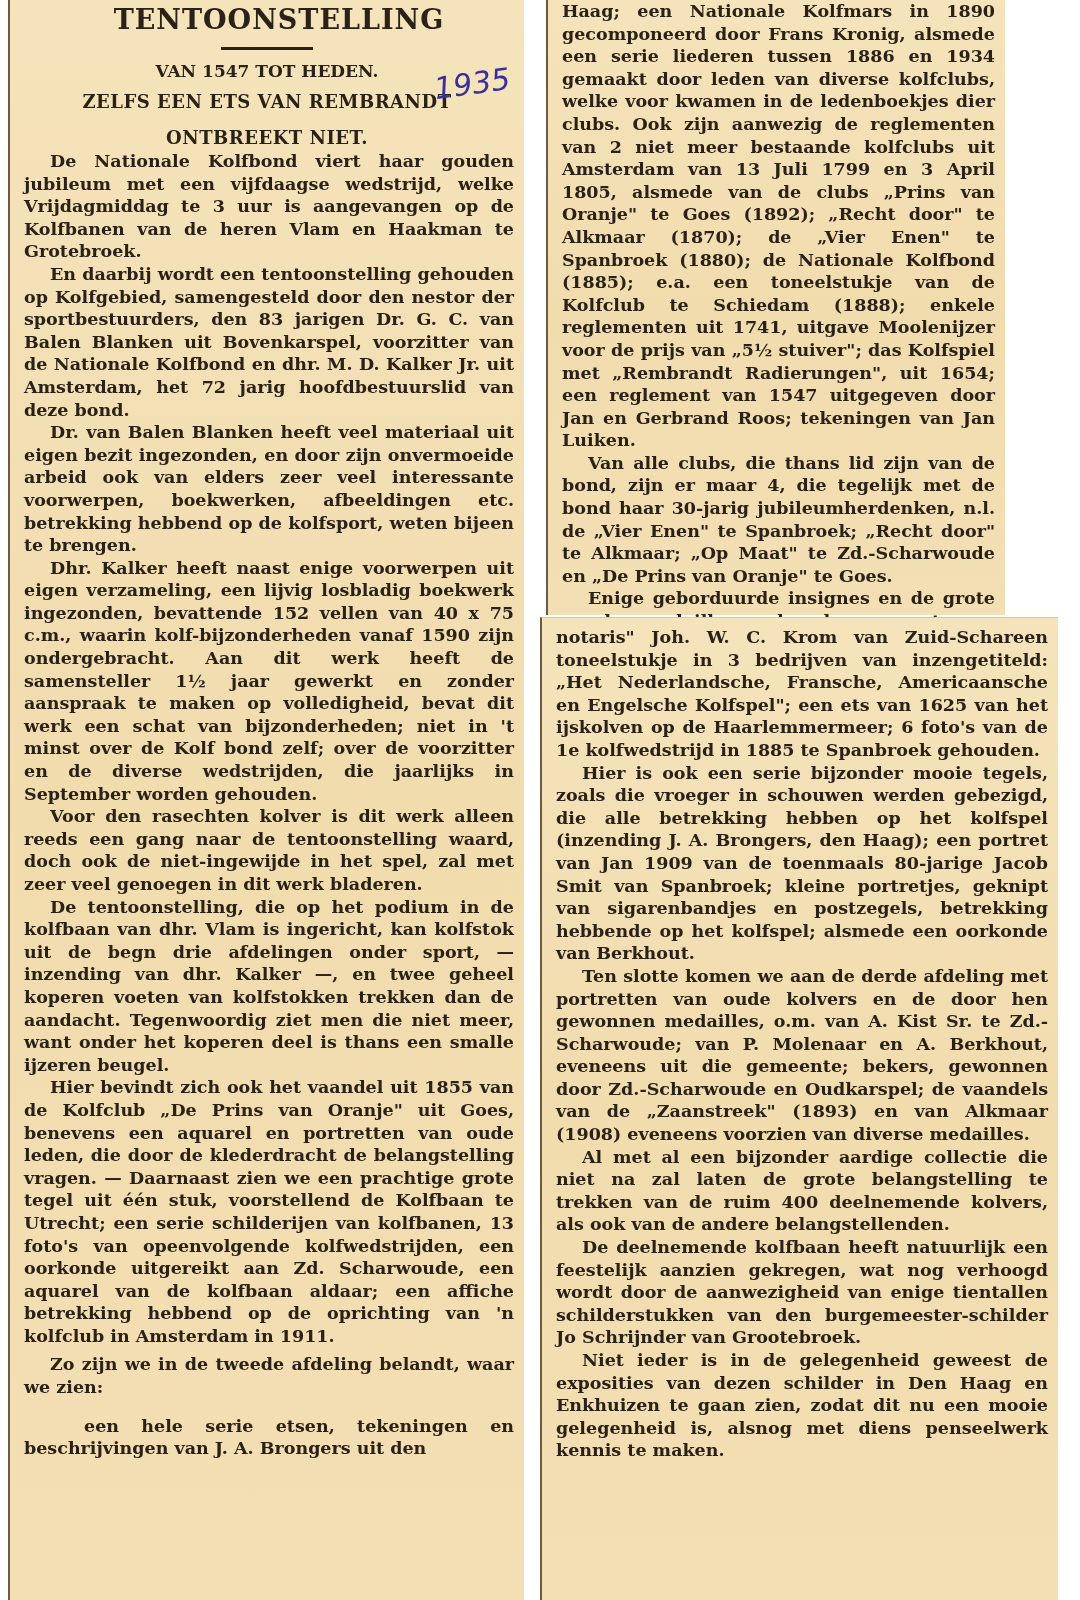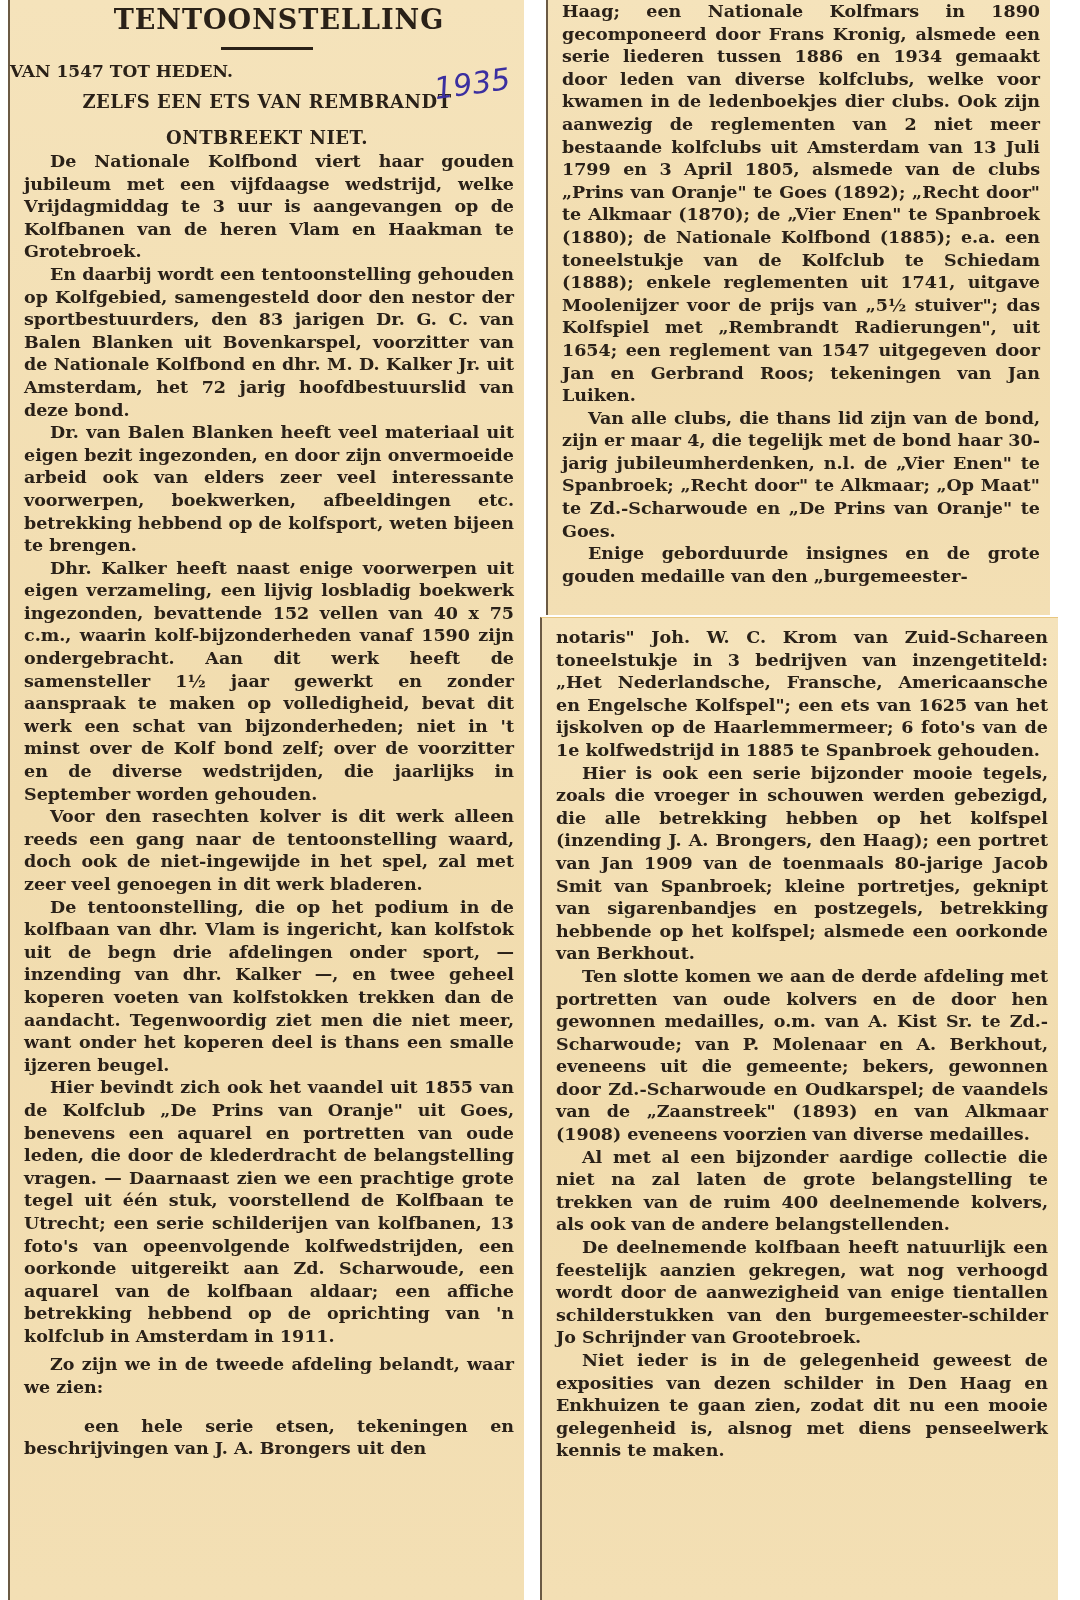--- a/index.html
+++ b/index.html
@@ -7,28 +7,28 @@
     width: 1080px; height: 1600px; background: #ffffff; position: relative; overflow: hidden;
     font-family: "DejaVu Serif", serif;
   }
   .clip {
     position: absolute; background: #f3dfb3;
     background-image: linear-gradient(180deg, #f5e3bb 0%, #f1dcae 50%, #f3dfb4 100%);
     color: #2a2118;
     box-sizing: border-box;
   }
   .clip.left { left: 8px; top: 0; width: 516px; height: 1600px; border-left: 2px solid #6b5a44; }
-  .clip.right-top { left: 546px; top: 0; width: 504px; height: 615px; border-left: 2px solid #6b5a44; }
+  .clip.right-top { left: 546px; top: 0; width: 459px; height: 615px; border-left: 2px solid #6b5a44; }
   .clip.right-bottom { left: 540px; top: 617px; width: 518px; height: 983px; border-left: 2px solid #6b5a44; border-top: 1px solid #e8c780; }
   .head1 {
     font-family: "DejaVu Serif", serif; font-weight: bold; text-align: center;
     font-size: 27px; line-height: 31px; letter-spacing: 1px; margin-top: 4px; padding-left: 24px;
   }
   .rule { width: 92px; height: 3px; background: #2a2118; margin: 12px auto 10px auto; }
-  .head2 { font-weight: bold; text-align: left; font-size: 17px; line-height: 22px; position: relative; }
+  .head2 { font-weight: bold; text-align: center; font-size: 17px; line-height: 22px; position: relative; }
   .head3 { font-weight: bold; text-align: center; font-size: 18px; line-height: 24px; letter-spacing: 0.5px; margin-top: 8px; }
   .year {
     position: absolute; left: 424px; top: 66px; color: #3b2fa0;
     font-family: "DejaVu Sans", sans-serif; font-size: 30px; font-style: italic;
     transform: rotate(-8deg);
   }
   .body-text {
     font-family: "DejaVu Serif", serif; font-size: 17.5px; line-height: 22.6px;
     text-align: justify; padding: 0 10px 0 14px; font-weight: 600;
   }

